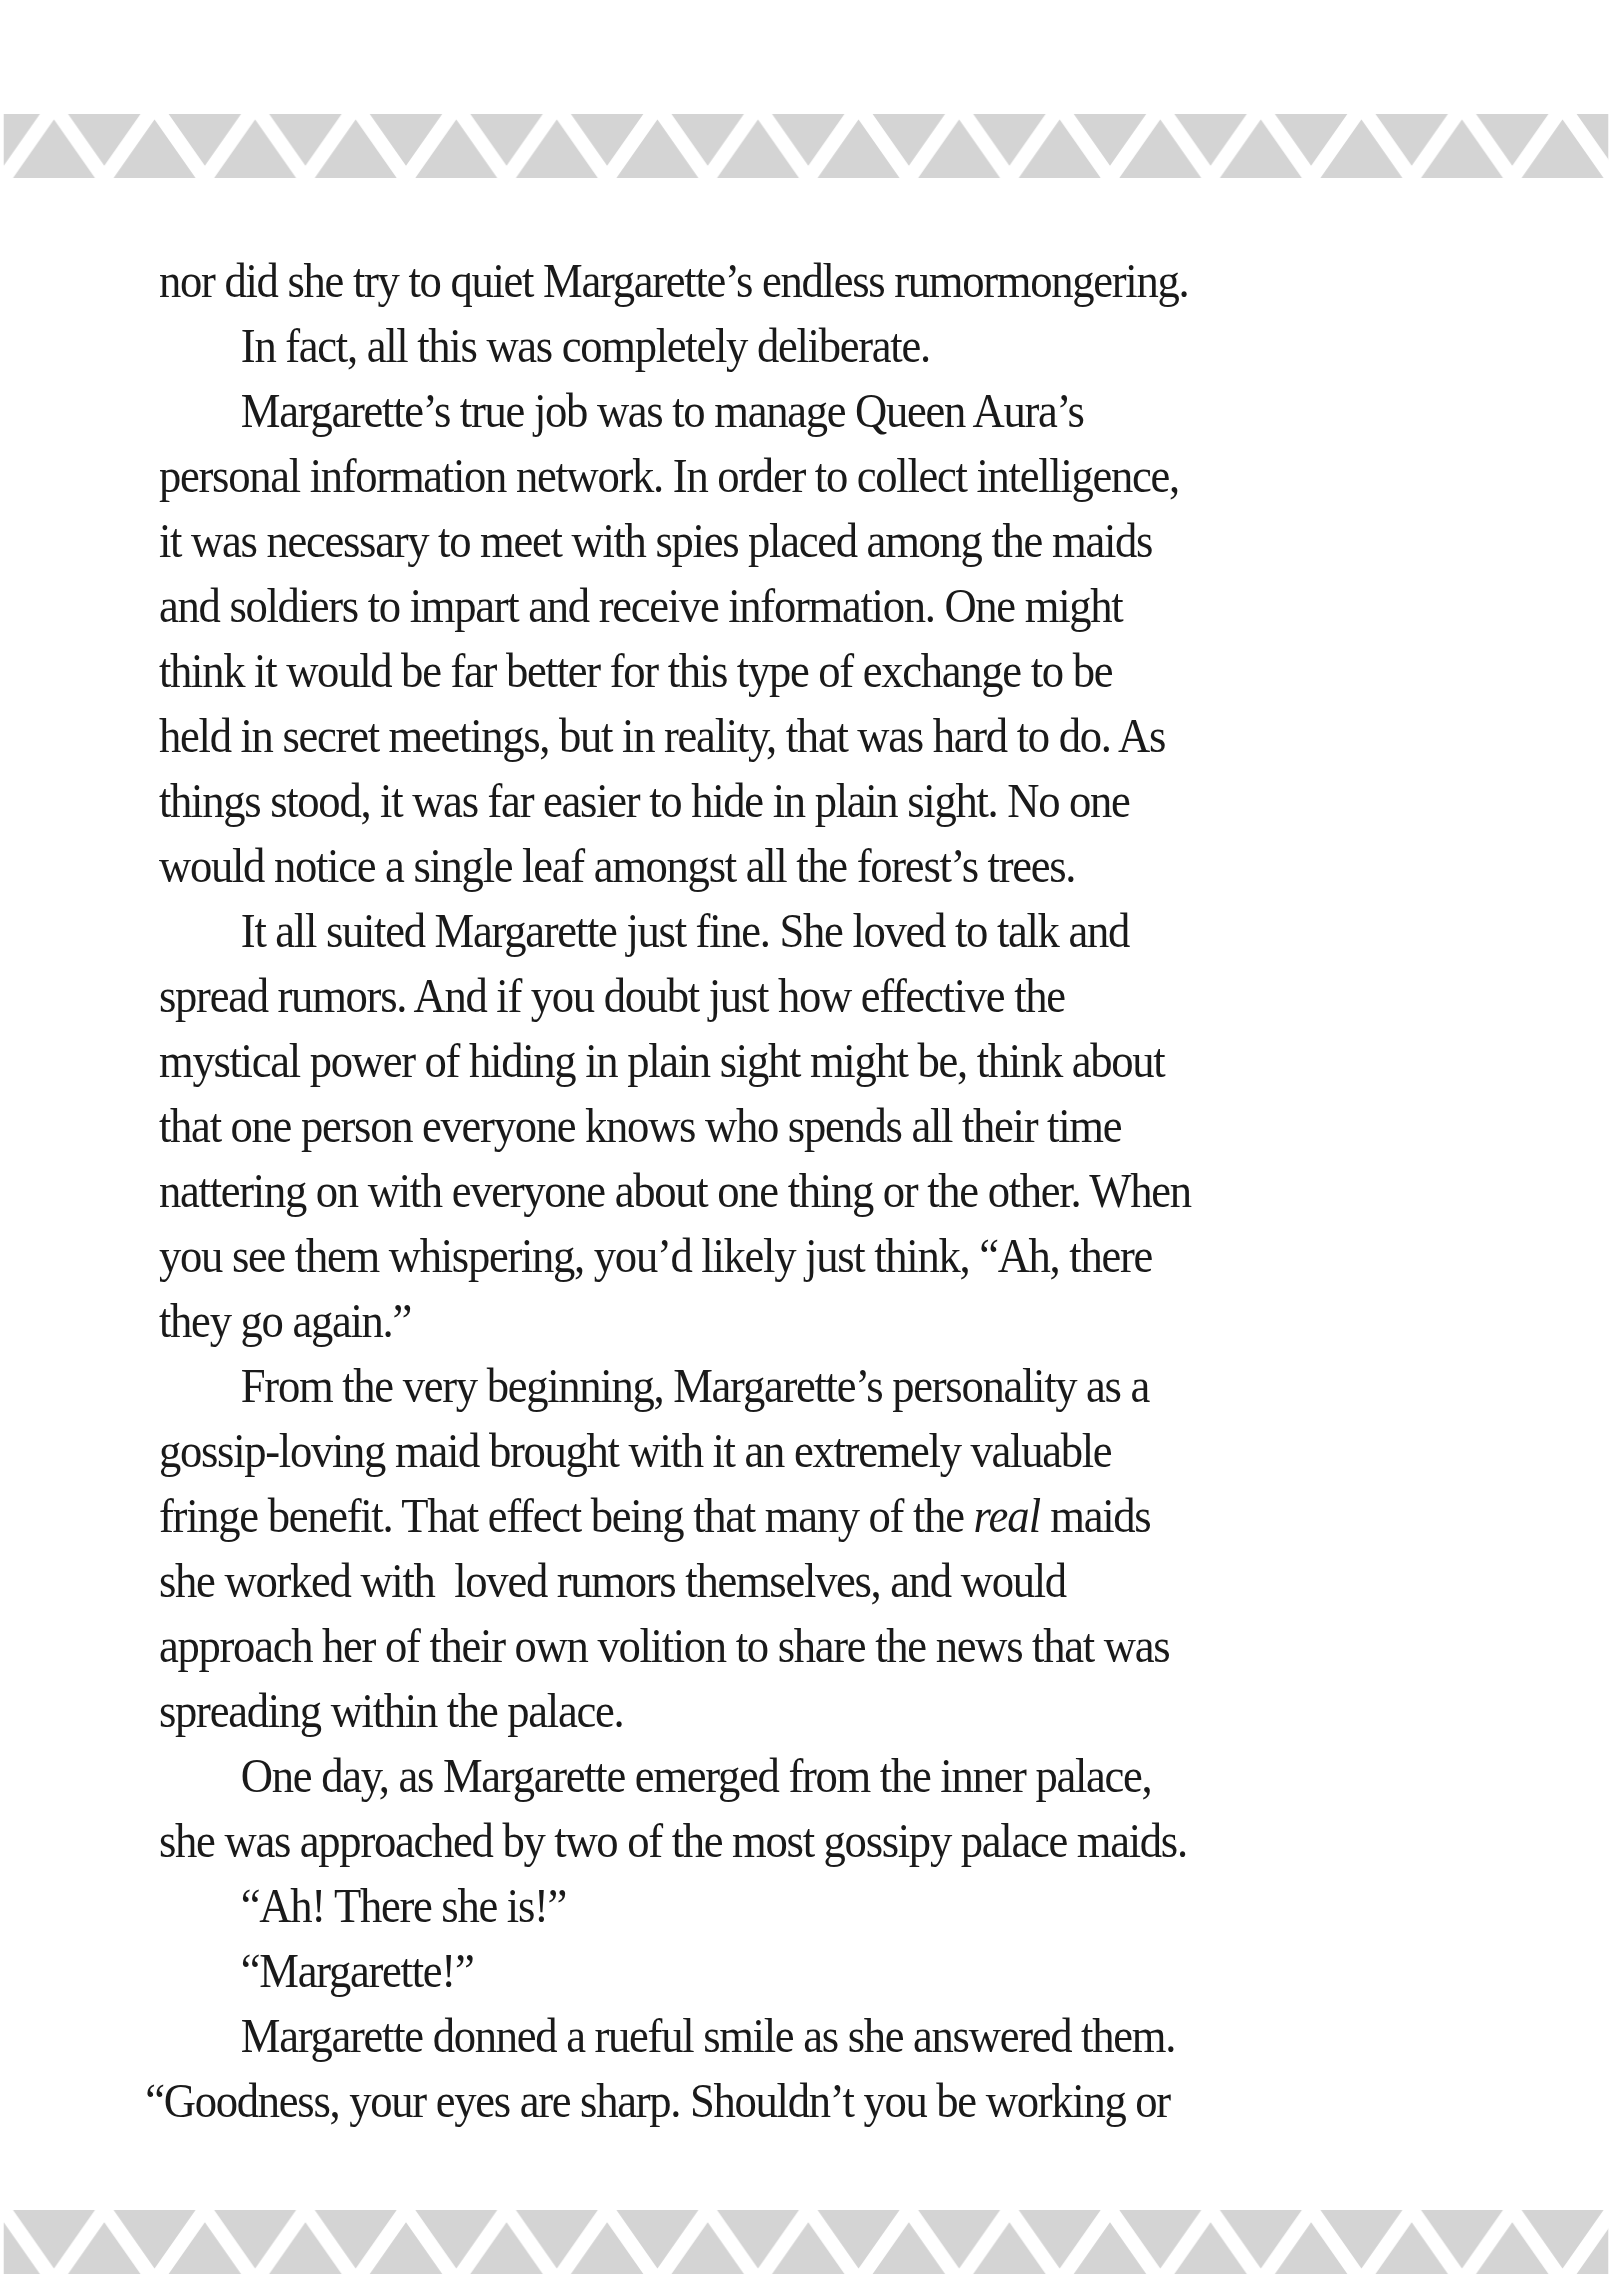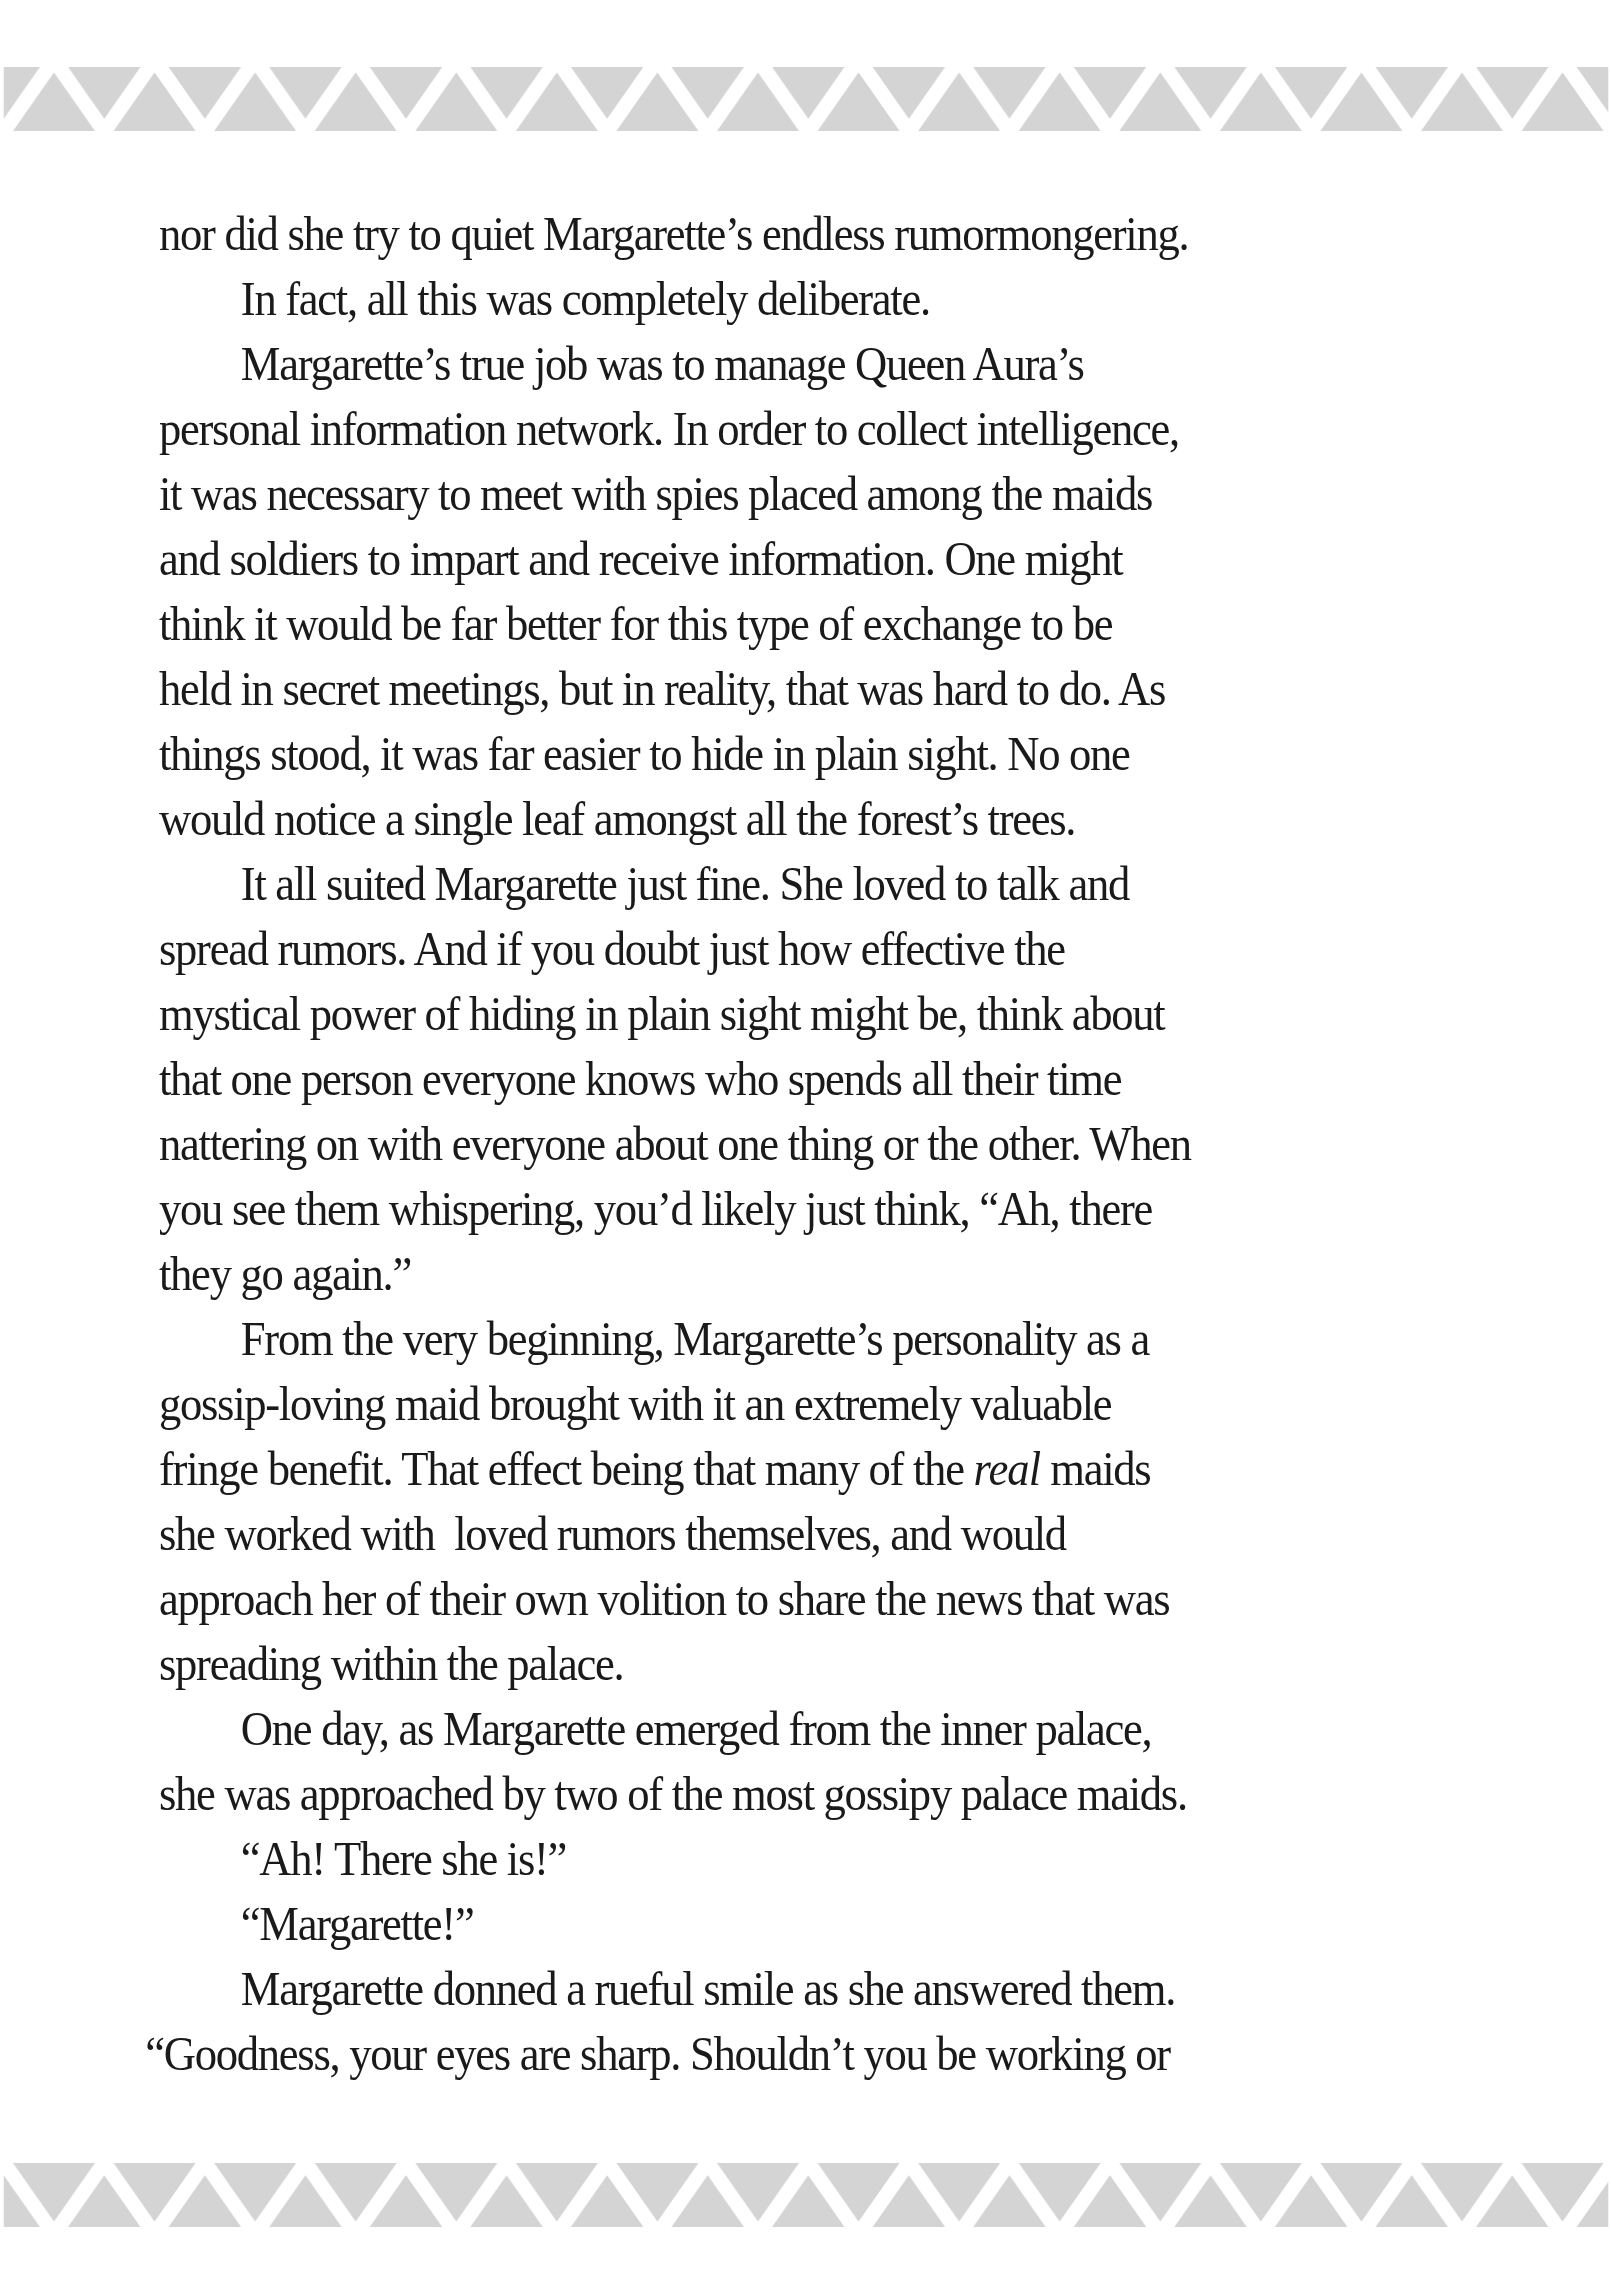--- a/index.html
+++ b/index.html
@@ -3,21 +3,21 @@
 <meta charset="utf-8">
 <style>
   html,body{margin:0;padding:0;}
   body{
     width:1612px;height:2296px;
     background:#ffffff;
     font-family:"Liberation Serif", serif;
     position:relative;
     overflow:hidden;
   }
-  .page{position:absolute;inset:0;}
+  .page{position:absolute;inset:0;margin-top:47px;}
   .band{position:absolute;left:0;width:1612px;height:64px;display:block;}
   .band-top{top:67px;}
   .band-bottom{top:2163px;}
   .textblock{
     position:absolute;
     left:159px;
     top:201px;
     width:1433px;
     font-size:48px;
     line-height:65px;

